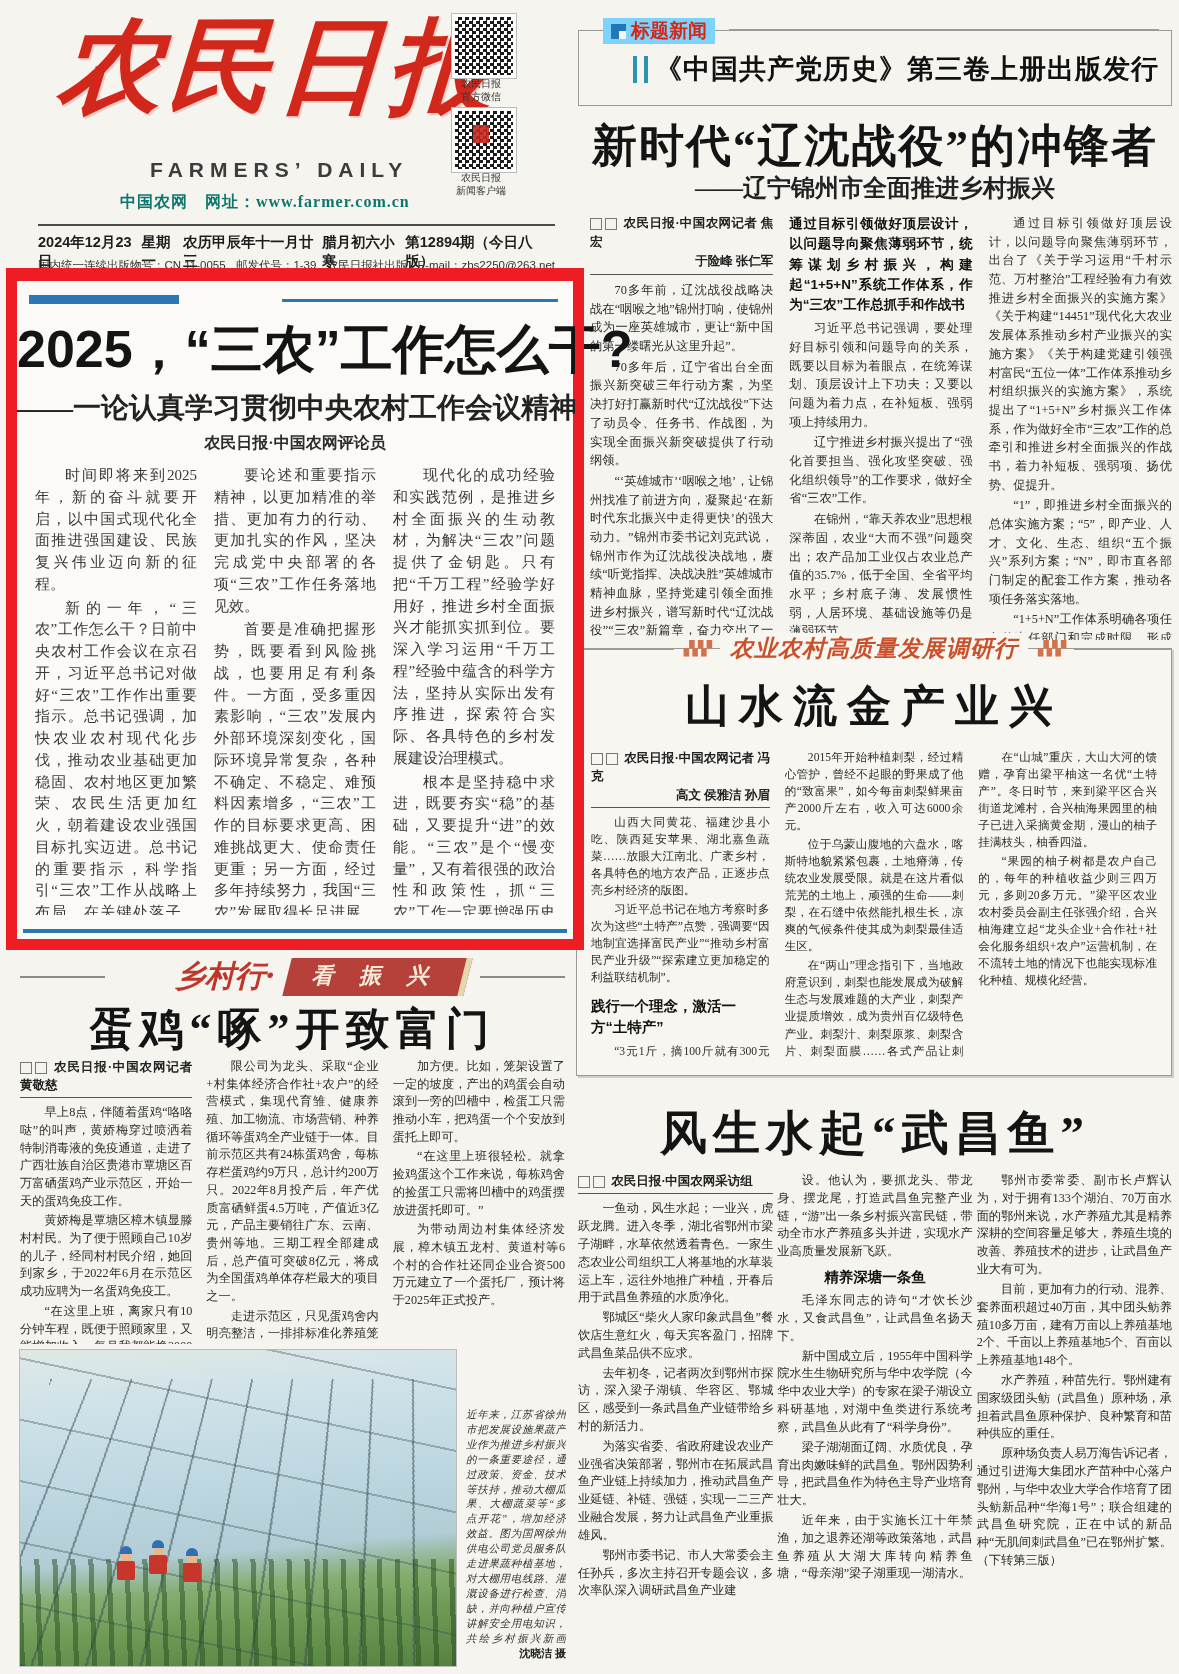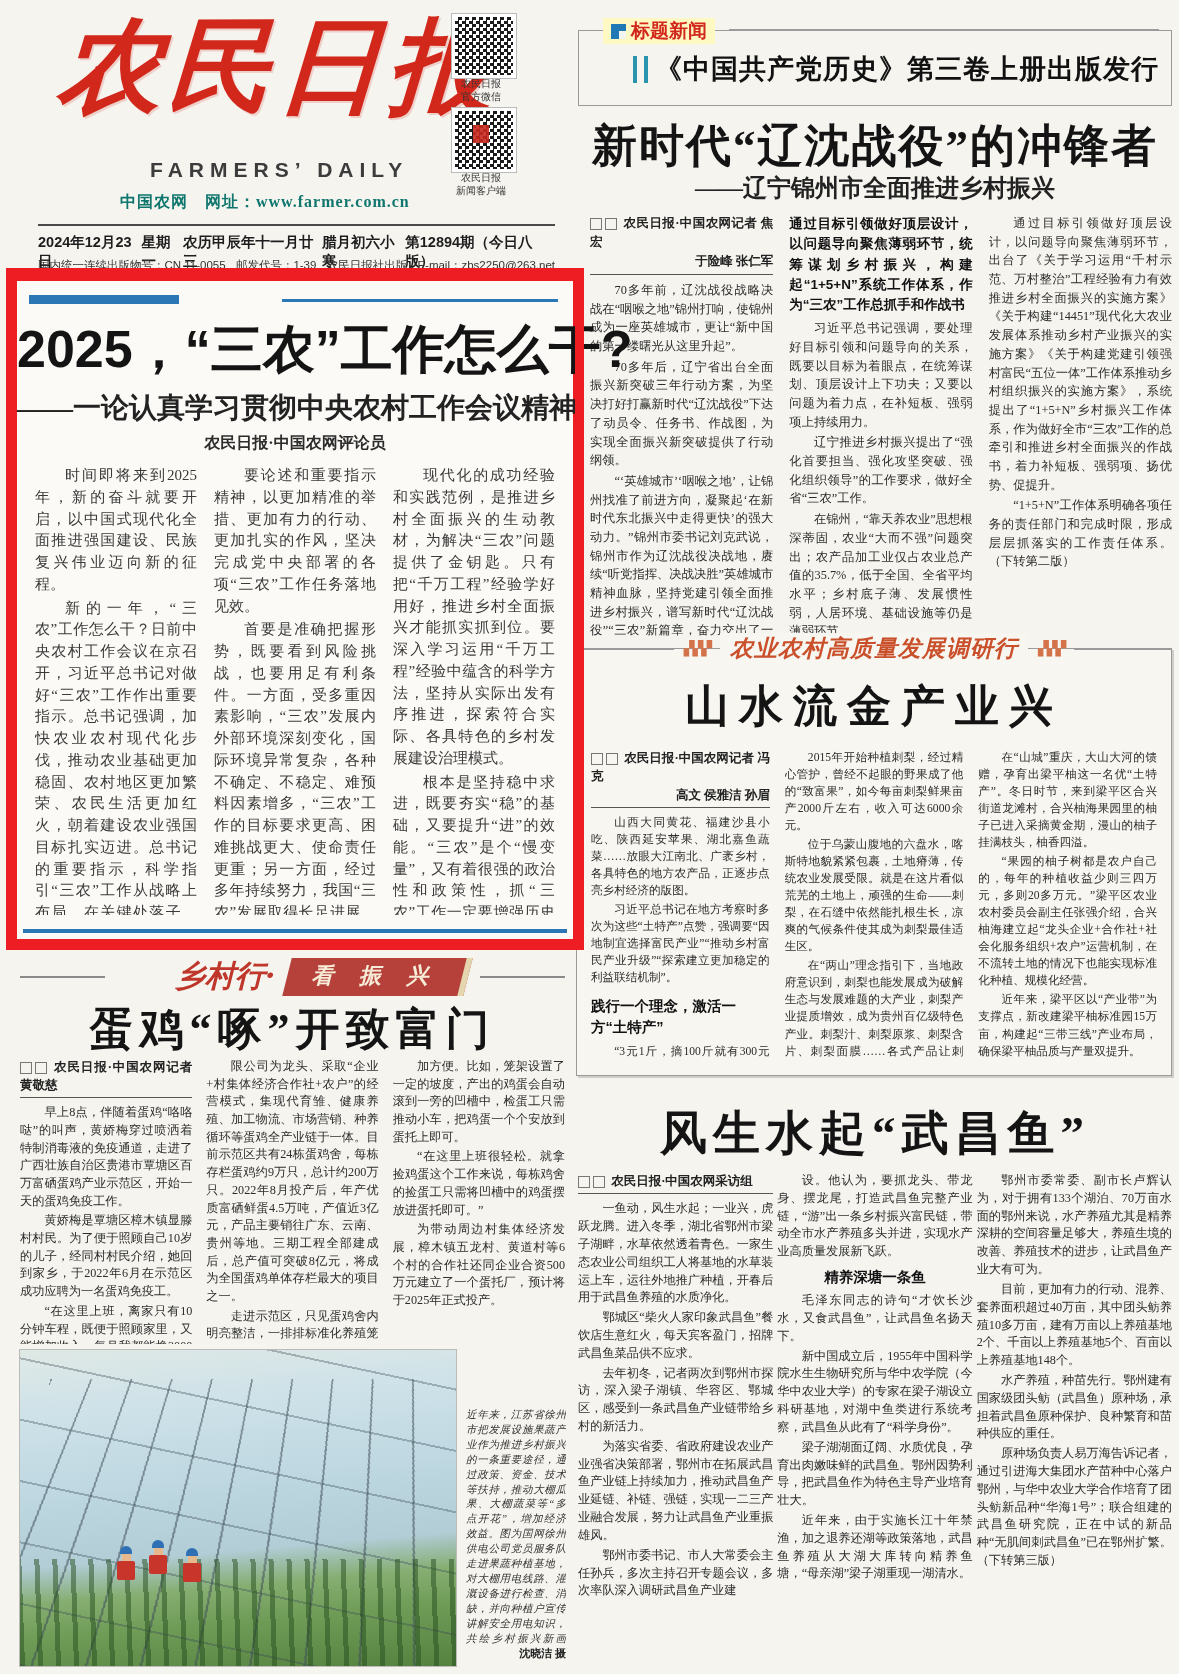--- a/index.html
+++ b/index.html
@@ -19,21 +19,21 @@
   .qr .seal{position:absolute;left:18px;top:14px;width:16px;height:18px;background:#c9281e;opacity:.9;}
   .qr-label{width:70px;text-align:center;font-size:10px;line-height:1.25;color:#333;
       font-family:"Liberation Sans",sans-serif;}
   .mast-rule{left:38px;top:224px;width:517px;height:2px;background:#4a4a4a;}
   .daterow1{left:38px;top:233px;width:517px;display:flex;justify-content:space-between;
       font-size:14.5px;font-weight:bold;color:#1d1d1d;font-family:"Liberation Sans",sans-serif;align-items:center;}
   .daterow2{left:38px;top:258px;width:517px;display:flex;justify-content:space-between;
       font-size:11.5px;color:#333;font-family:"Liberation Sans",sans-serif;}
   
   .hnbox{left:578px;top:30px;width:592px;height:74px;border:1.5px solid #9a9a9a;background:#f5f4ef;}
-  .hnlabel{position:absolute;left:24px;top:-13px;background:#fef9c3;padding:0 8px;display:flex;
+  .hnlabel{position:absolute;left:24px;top:-13px;background:#7dd3fc;padding:0 8px;display:flex;
       align-items:center;gap:5px;font-size:19px;font-weight:bold;color:#d2281c;
       font-family:"Liberation Sans",sans-serif;}
   .hnicon{width:15px;height:15px;background:#2079b4;display:inline-block;position:relative;}
   .hnicon:after{content:"";position:absolute;right:0;bottom:0;width:7px;height:8px;background:#f5f4ef;}
   .hnline{position:absolute;top:-2px;left:150px;right:12px;height:2px;background:#9a9a9a;}
   .hnrow{position:absolute;left:18px;top:20px;display:flex;align-items:center;gap:7px;width:560px;padding-left:36px;}
   .sq-t{width:23px;height:23px;border:2.5px solid #2a93ad;display:inline-block;}
   .hntitle{font-size:27px;font-weight:bold;color:#111;letter-spacing:1px;white-space:nowrap;}
   .hnsource{font-size:11.5px;color:#333;margin-left:6px;white-space:nowrap;}
   
@@ -195,20 +195,21 @@
     <div class="lead">通过目标引领做好顶层设计，以问题导向聚焦薄弱环节，统筹谋划乡村振兴，构建起“1+5+N”系统工作体系，作为“三农”工作总抓手和作战书</div>
     <div>
         <p class="bp">习近平总书记强调，要处理好目标引领和问题导向的关系，既要以目标为着眼点，在统筹谋划、顶层设计上下功夫；又要以问题为着力点，在补短板、强弱项上持续用力。</p>
         <p class="bp">辽宁推进乡村振兴提出了“强化首要担当、强化攻坚突破、强化组织领导”的工作要求，做好全省“三农”工作。</p>
         <p class="bp">在锦州，“靠天养农业”思想根深蒂固，农业“大而不强”问题突出；农产品加工业仅占农业总产值的35.7%，低于全国、全省平均水平；乡村底子薄、发展惯性弱，人居环境、基础设施等仍是薄弱环节。</p>
       </div>
   </div>
   <div class="col">
     <div>
         <p class="bp">通过目标引领做好顶层设计，以问题导向聚焦薄弱环节，出台了《关于学习运用“千村示范、万村整治”工程经验有力有效推进乡村全面振兴的实施方案》《关于构建“14451”现代化大农业发展体系推动乡村产业振兴的实施方案》《关于构建党建引领强村富民“五位一体”工作体系推动乡村组织振兴的实施方案》，系统提出了“1+5+N”乡村振兴工作体系，作为做好全市“三农”工作的总牵引和推进乡村全面振兴的作战书，着力补短板、强弱项、扬优势、促提升。</p>
+        <p class="bp">“1”，即推进乡村全面振兴的总体实施方案；“5”，即产业、人才、文化、生态、组织“五个振兴”系列方案；“N”，即市直各部门制定的配套工作方案，推动各项任务落实落地。</p>
         <p class="bp">“1+5+N”工作体系明确各项任务的责任部门和完成时限，形成层层抓落实的工作责任体系。（下转第二版）</p>
       </div>
   </div>
 </div>
 
 <div class="abs redbox">
   <div class="bluebar"></div>
   <div class="blueline"></div>
   <div class="ed-h1 h1">2025，“三农”工作怎么干?</div>
   <div class="ed-sub sub">——一论认真学习贯彻中央农村工作会议精神</div>
@@ -260,21 +261,20 @@
         </div>
     </div>
     <div class="col">
         <p class="bp">2015年开始种植刺梨，经过精心管护，曾经不起眼的野果成了他的“致富果”，如今每亩刺梨鲜果亩产2000斤左右，收入可达6000余元。</p>
         <p class="bp">位于乌蒙山腹地的六盘水，喀斯特地貌紧紧包裹，土地瘠薄，传统农业发展受限。就是在这片看似荒芜的土地上，顽强的生命——刺梨，在石缝中依然能扎根生长，凉爽的气候条件使其成为刺梨最佳适生区。</p>
         <p class="bp">在“两山”理念指引下，当地政府意识到，刺梨也能发展成为破解生态与发展难题的大产业，刺梨产业提质增效，成为贵州百亿级特色产业。刺梨汁、刺梨原浆、刺梨含片、刺梨面膜……各式产品让刺梨“出圈”。</p>
       </div>
     <div class="col">
         <p class="bp">在“山城”重庆，大山大河的馈赠，孕育出梁平柚这一名优“土特产”。冬日时节，来到梁平区合兴街道龙滩村，合兴柚海果园里的柚子已进入采摘黄金期，漫山的柚子挂满枝头，柚香四溢。</p>
         <p class="bp">“果园的柚子树都是农户自己的，每年的种植收益少则三四万元，多则20多万元。”梁平区农业农村委员会副主任张强介绍，合兴柚海建立起“龙头企业+合作社+社会化服务组织+农户”运营机制，在不流转土地的情况下也能实现标准化种植、规模化经营。</p>
-        <p class="bp">近年来，梁平区以“产业带”为支撑点，新改建梁平柚标准园15万亩，构建起“三带三线”产业布局，确保梁平柚品质与产量双提升。</p>
       </div>
   </div>
 </div>
 
 <div class="abs xc">
   <span class="ln"></span>
   <span class="mount">
       <i class="m2"></i>
       <i class="m1"></i>
       <i class="m3"></i>

